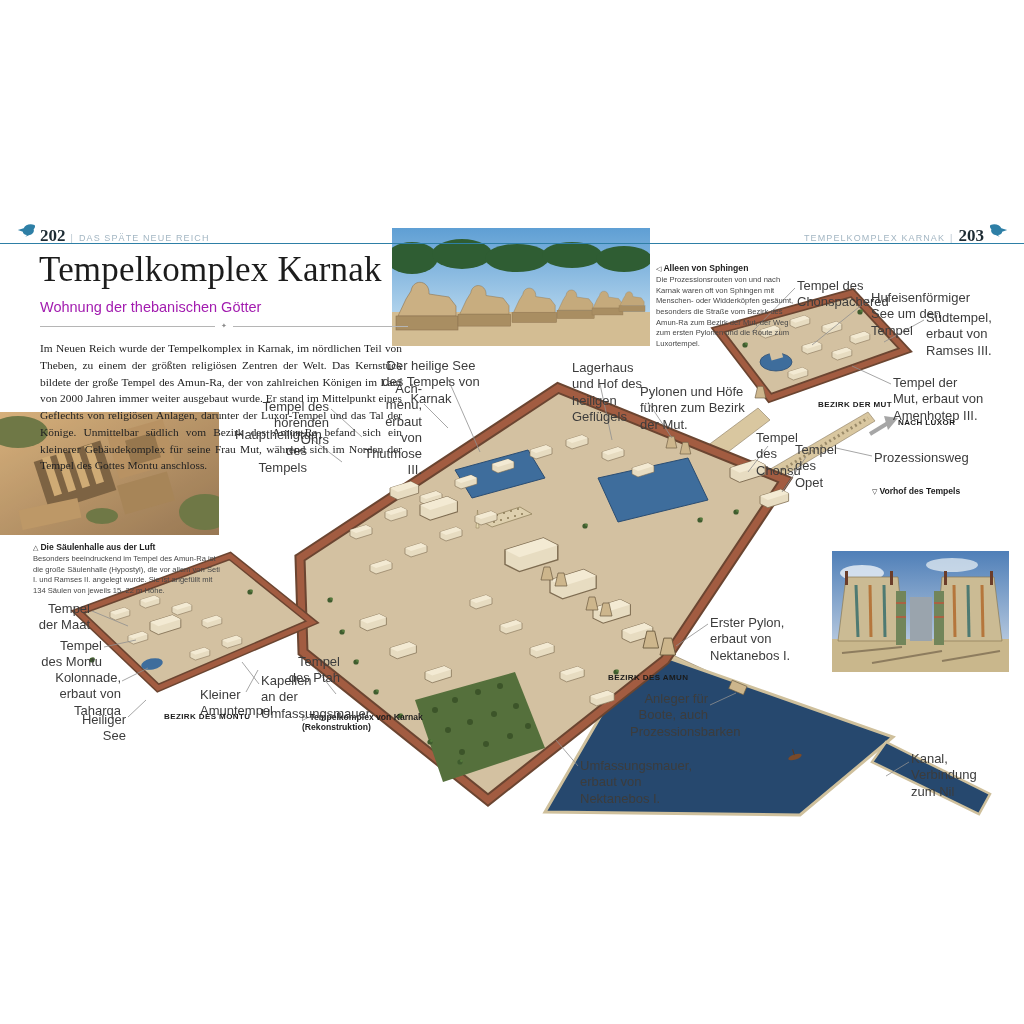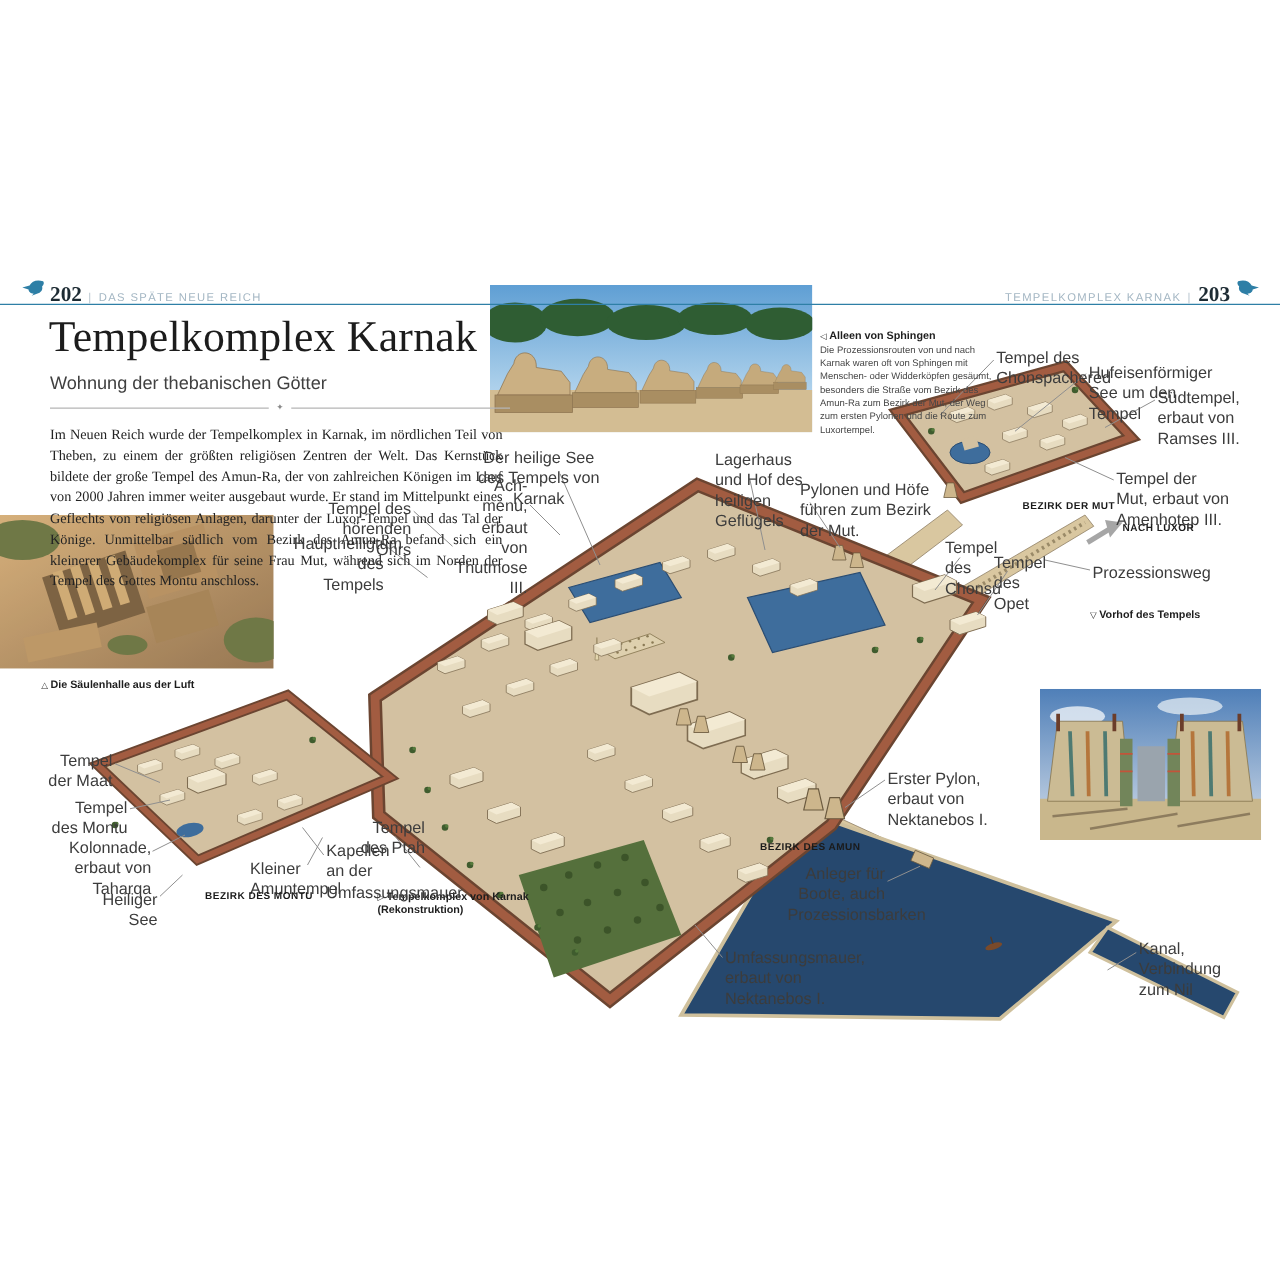--- a/index.html
+++ b/index.html
@@ -10,21 +10,21 @@
   .hdr .pg{font-family:"Liberation Serif","DejaVu Serif",serif;font-weight:bold;font-size:17px;
            color:#1d2b33;letter-spacing:0;}
   .hdr .sep{margin:0 5px;color:#b9c6cf;font-weight:normal;}
   #hdr-left{left:40px;}
   #hdr-right{right:40px;text-align:right;}
   #hdr-rule{position:absolute;left:0;right:0;top:243px;border-top:1.6px solid #2e7fa6;z-index:6;}
   .bird{position:absolute;top:221px;z-index:8;}
   
   #title{position:absolute;left:39px;top:250px;z-index:7;font-family:"Liberation Serif","DejaVu Serif",serif;
          font-size:35px;color:#1c1c1c;letter-spacing:.2px;}
-  #subtitle{position:absolute;left:40px;top:299px;z-index:7;font-size:14.5px;color:#404040;}
+  #subtitle{position:absolute;left:40px;top:299px;z-index:7;font-size:14.5px;color:#a21caf;}
   #divider{position:absolute;left:40px;top:322px;width:368px;z-index:7;display:flex;align-items:center;}
   #divider .ln{flex:1;border-top:1px solid #b5b5b5;}
   #divider .orn{color:#8a8a8a;font-size:7px;padding:0 6px;}
   #intro{position:absolute;left:40px;top:340px;width:362px;z-index:7;
          font-family:"Liberation Serif","DejaVu Serif",serif;font-size:11.4px;line-height:1.47;
          color:#232323;text-align:justify;}
   
   .cap{position:absolute;z-index:7;}
   .cap .t{font-size:8.6px;font-weight:bold;color:#1d1d1d;margin-bottom:2px;}
   .cap .mk{font-size:7px;color:#2b2b2b;margin-right:2px;}
@@ -370,20 +370,21 @@
 
   <div class="cap" style="left:656px;top:263px;width:142px;">
     <div class="t"><span class="mk">◁</span><span>Alleen von Sphingen</span></div>
     <div class="b">Die Prozessionsrouten von und nach Karnak waren oft von Sphingen mit Menschen- oder Widderköpfen gesäumt, besonders die Straße vom Bezirk des Amun-Ra zum Bezirk der Mut, der Weg zum ersten Pylonen und die Route zum Luxortempel.</div>
   </div>
   <div class="cap" style="left:872px;top:486px;width:142px;">
     <div class="t"><span class="mk">▽</span><span>Vorhof des Tempels</span></div>
   </div>
   <div class="cap" style="left:33px;top:542px;width:188px;">
     <div class="t"><span class="mk">△</span><span>Die Säulenhalle aus der Luft</span></div>
+    <div class="b">Besonders beeindruckend im Tempel des Amun-Ra ist die große Säulenhalle (Hypostyl), die vor allem von Seti I. und Ramses II. angelegt wurde. Sie ist angefüllt mit 134 Säulen von jeweils 15–22 m Höhe.</div>
   </div>
   <div class="cap" style="left:302px;top:712px;width:152px;">
     <div class="t"><span class="mk">▷</span><span>Tempelkomplex von Karnak (Rekonstruktion)</span></div>
   </div>
 
   <div class="lbl r" style="left:259px;top:399px;width:70px;">Tempel des hörenden Ohrs</div>
   <div class="lbl r" style="left:235px;top:427px;width:72px;">Hauptheiligtum des Tempels</div>
   <div class="lbl r" style="left:362px;top:381px;width:60px;">Ach-menu, erbaut von Thutmose III.</div>
   <div class="lbl c" style="left:375px;top:358px;width:112px;">Der heilige See des Tempels von Karnak</div>
   <div class="lbl" style="left:572px;top:360px;width:78px;">Lagerhaus und Hof des heiligen Geflügels</div>

